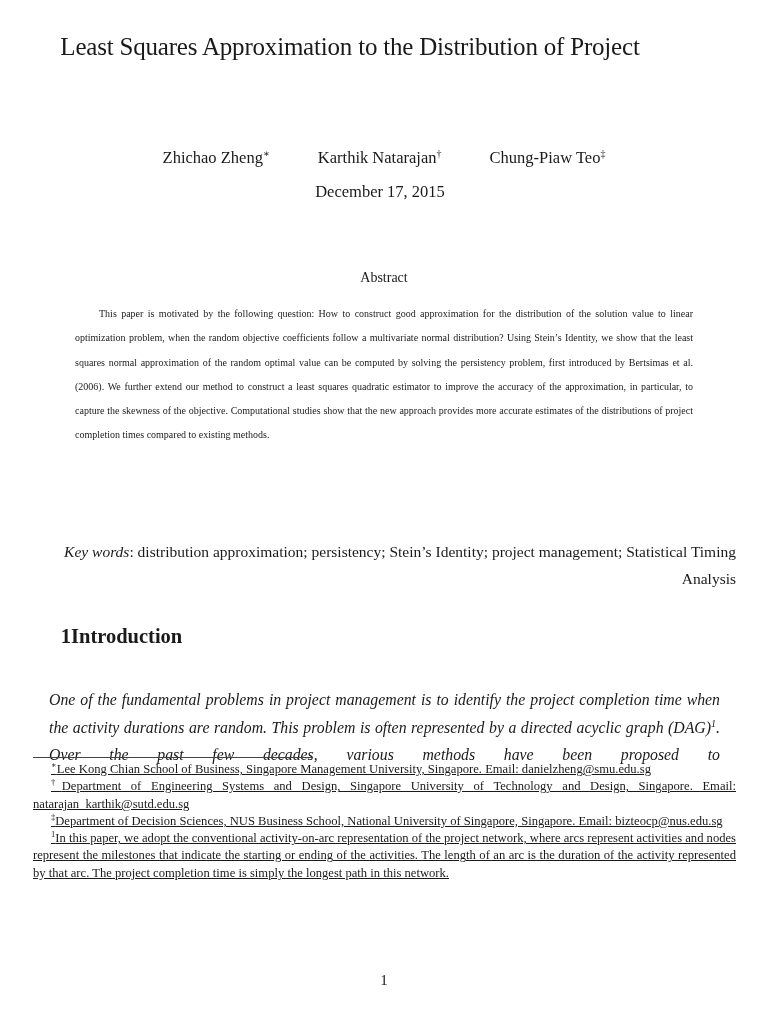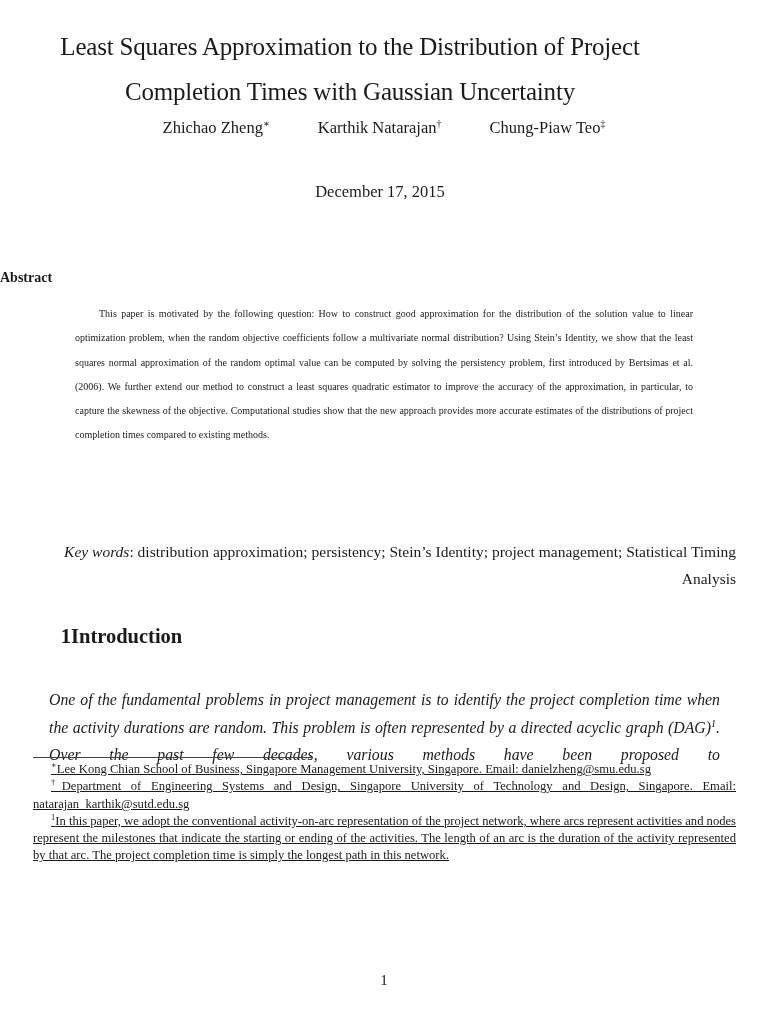--- a/index.html
+++ b/index.html
@@ -6,27 +6,27 @@
   body {
     width: 768px; height: 1017px; position: relative; overflow: hidden;
     font-family: "Liberation Serif", "DejaVu Serif", serif; color: #1a1a1a;
   }
   .abs { position: absolute; text-align: right; }
   .title {
     left: 0; width: 700px; text-align: center;
     font-size: 25px; line-height: 45px; top: 24px; letter-spacing: -0.2px;
   }
   .authors {
-    top: 118px; left: 0; width: 768px; text-align: center; font-size: 16.5px;
+    top: 148px; left: 0; width: 768px; text-align: center; font-size: 16.5px;
   }
   .authors span.author { display: inline-block; margin: 0 22px; }
   sup { font-size: 10px; vertical-align: super; line-height: 0; }
   .date { top: 182px; left: 0; width: 760px; text-align: center; font-size: 16.5px; }
   .abstract-head {
-    top: 270px; left: 0; width: 768px; text-align: left; font-size: 14px; font-weight: bold;
+    top: 270px; left: 0; width: 768px; text-align: center; font-size: 14px; font-weight: normal;
   }
   .abstract {
     top: 302px; left: 75px; width: 618px; font-size: 10px; line-height: 24.3px;
     text-align: justify;
   }
   .abstract p { margin: 0; text-indent: 24px; }
   .keywords {
     top: 538px; left: 33px; width: 703px; font-size: 15.5px; line-height: 27px;
   }
   .keywords p { margin: 0; text-indent: 27px; }
@@ -48,21 +48,20 @@
   }
   .footnotes p { margin: 0; text-indent: 18px; }
   .footnotes sup { font-size: 8.5px; }
   .page-num { top: 972px; left: 0; width: 768px; text-align: center; font-size: 15px; }
 </style>
 </head>
 <body>
 
 <div class="abs title">
   <div>Least Squares Approximation to the Distribution of Project</div>
-  <div>Completion Times with Gaussian Uncertainty</div>
 </div>
 
 <div class="abs authors">
   <span class="author"><span>Zhichao Zheng</span><sup>∗</sup></span>
   <span class="author"><span>Karthik Natarajan</span><sup>†</sup></span>
   <span class="author"><span>Chung-Piaw Teo</span><sup>‡</sup></span>
 </div>
 
 <div class="abs date">December 17, 2015</div>
 
@@ -81,16 +80,17 @@
 
 <div class="abs intro">
   <p><span>One of the fundamental problems in project management is to identify the project completion time when the activity durations are random. This problem is often represented by a directed acyclic graph (DAG)</span><sup>1</sup><span>. Over the past few decades, various methods have been proposed to</span></p>
 </div>
 
 <div class="abs fn-rule"></div>
 
 <div class="abs footnotes">
   <p><sup>∗</sup><span>Lee Kong Chian School of Business, Singapore Management University, Singapore. Email: danielzheng@smu.edu.sg</span></p>
   <p><sup>†</sup><span>Department of Engineering Systems and Design, Singapore University of Technology and Design, Singapore. Email: natarajan_karthik@sutd.edu.sg</span></p>
+  <p><sup>‡</sup><span>Department of Decision Sciences, NUS Business School, National University of Singapore, Singapore. Email: bizteocp@nus.edu.sg</span></p>
   <p><sup>1</sup><span>In this paper, we adopt the conventional activity-on-arc representation of the project network, where arcs represent activities and nodes represent the milestones that indicate the starting or ending of the activities. The length of an arc is the duration of the activity represented by that arc. The project completion time is simply the longest path in this network.</span></p>
 </div>
 
 <div class="abs page-num">1</div>
 
 </body></html>

